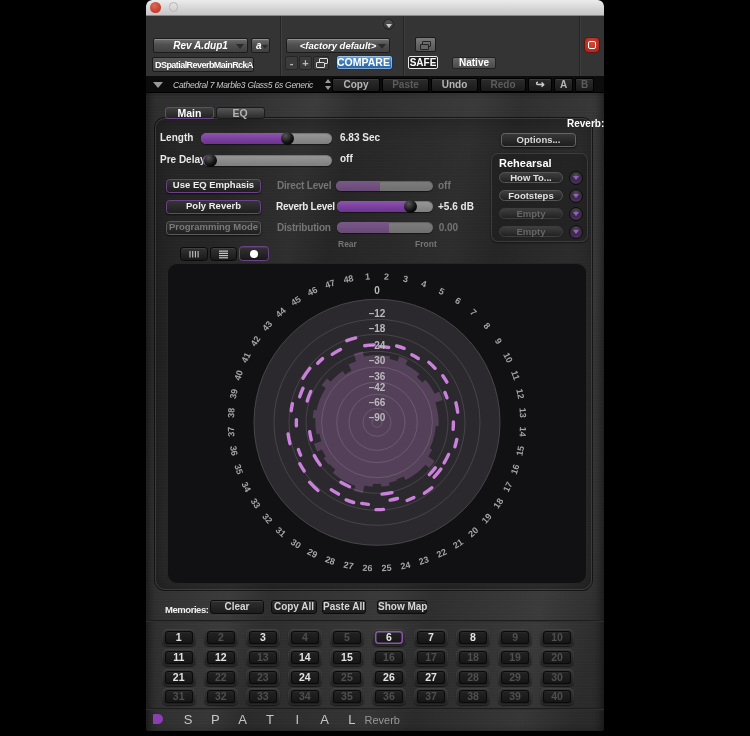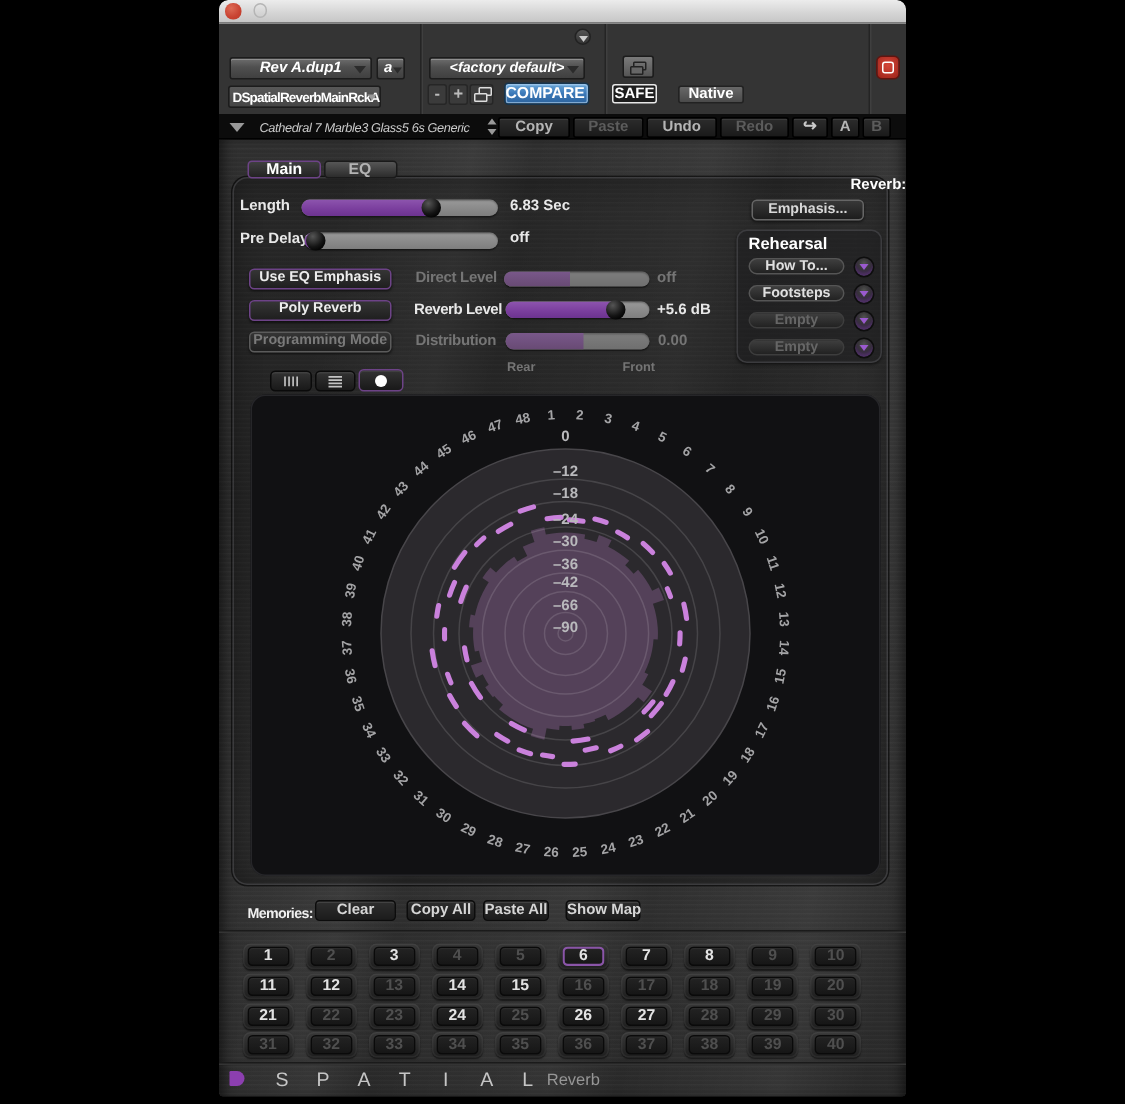--- a/index.html
+++ b/index.html
@@ -86,21 +86,21 @@
     <div class="tab" id="tabmain">Main</div>
     <div class="tab" id="tabeq">EQ</div>
     <div class="lab" style="left:385px;top:24.5px;color:#fff;padding-left:36px;">Reverb: A</div>
 
     <div class="lab" style="left:14px;top:38.5px;">Length</div>
     <div class="slider" style="left:55px;top:39.5px;width:131px;">
         <div class="fill" style="width:88px;"></div>
       </div>
     <div class="thumb" style="left:135.2px;top:38.5px;"></div>
     <div class="val" style="left:194px;top:38.5px;">6.83 Sec</div>
-    <div class="pbtn" style="left:355px;top:40px;width:75px;height:14px;line-height:12px;border:1px solid #666;color:#d8d8d8;background:linear-gradient(#383838,#1d1d1d);">Emphasis...</div>
+    <div class="pbtn" style="left:355px;top:40px;width:75px;height:14px;line-height:12px;border:1px solid #666;color:#d8d8d8;background:linear-gradient(#383838,#1d1d1d);">Options...</div>
 
     <div class="lab" style="left:14px;top:61px;">Pre Delay</div>
     <div class="slider" style="left:57px;top:62px;width:129px;">
         <div class="fill" style="width:10px;"></div>
       </div>
     <div class="thumb" style="left:58.2px;top:61px;"></div>
     <div class="val" style="left:194px;top:60px;">off</div>
 
     <div class="pbtn" style="left:20px;top:86px;width:95px;">Use EQ Emphasis</div>
     <div class="lab dim" style="left:131px;top:87px;letter-spacing:-0.2px;">Direct Level</div>

